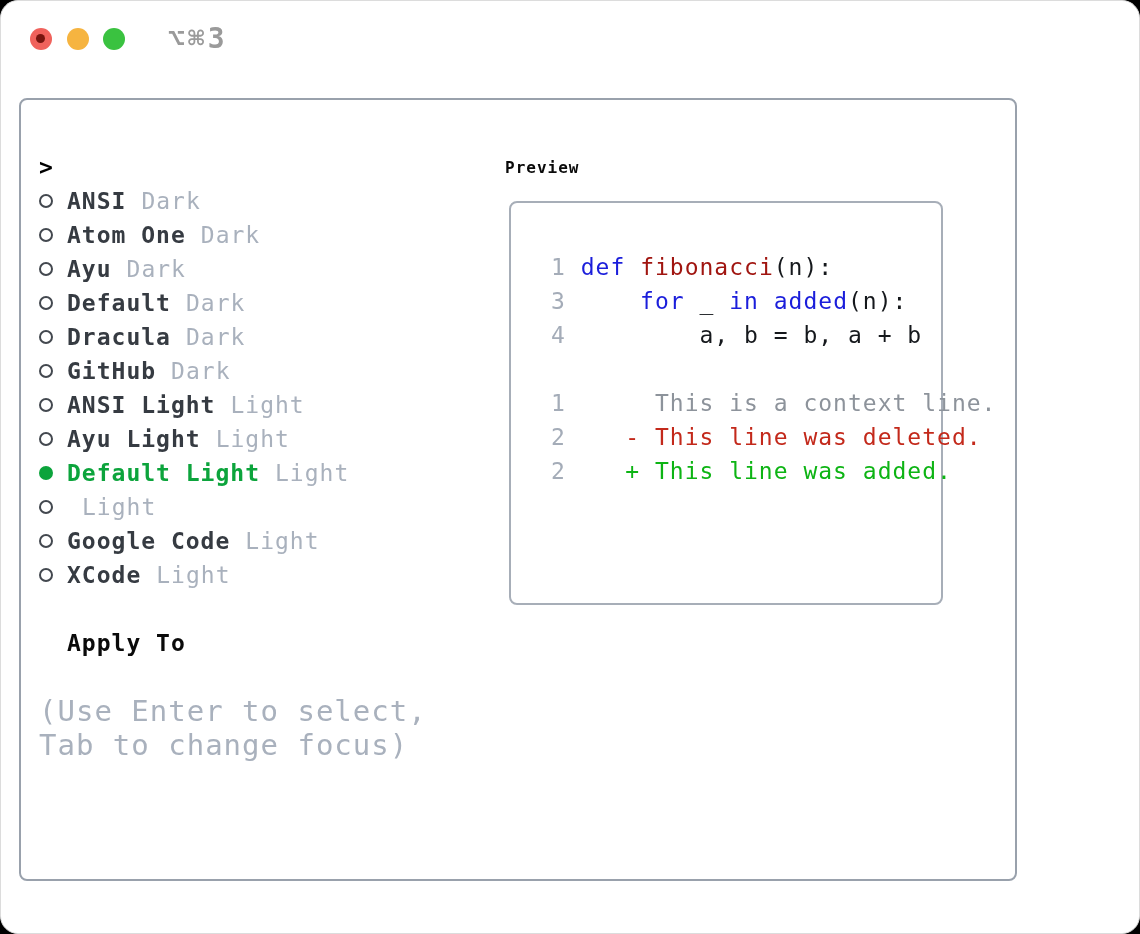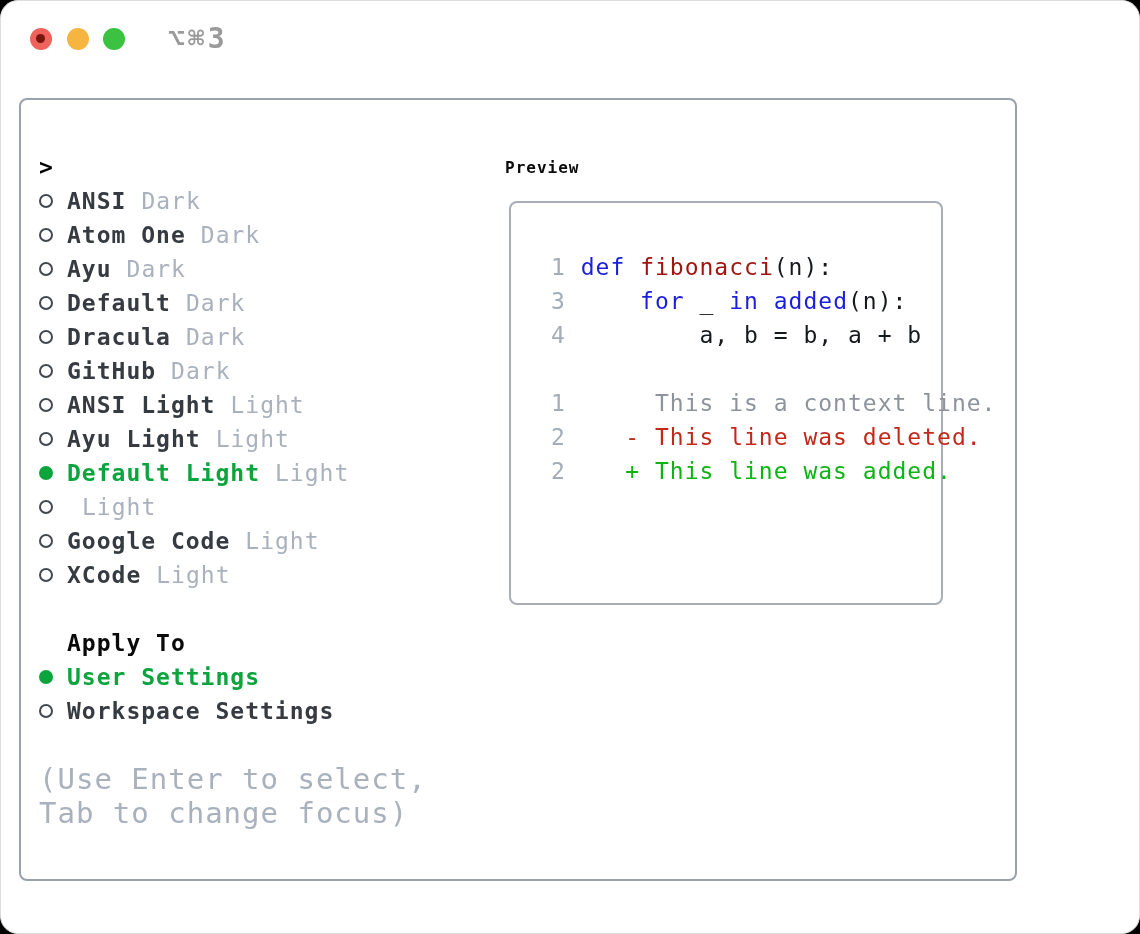--- a/index.html
+++ b/index.html
@@ -92,24 +92,20 @@
           <div class="row"><span class="marker"><span class="radio"></span></span><span class="variant">Light</span></div>
           <div class="row"><span class="marker"><span class="radio"></span></span><span class="name">Google Code</span><span class="variant">Light</span></div>
           <div class="row"><span class="marker"><span class="radio"></span></span><span class="name">XCode</span><span class="variant">Light</span></div>
         </div>
 
       <div class="apply-col">
         <div class="row">
           <span class="marker"></span>
           <span class="heading">Apply To</span>
         </div>
-        <div id="apply-list">
-            <div class="row"><span class="marker"><span class="radio sel"></span></span><span class="name sel">User Settings</span></div>
-            <div class="row"><span class="marker"><span class="radio"></span></span><span class="name">Workspace Settings</span></div>
-          </div>
       </div>
 
       <div class="hint">(Use Enter to select, Tab to change focus)</div>
     </div>
 
     <div class="preview-heading">Preview</div>
     <div class="preview-box">
       <div class="code" id="code">
           <div class="code-line"><span class="seg-num">1</span><span class="seg-pl"> </span><span class="seg-kw">def</span><span class="seg-pl"> </span><span class="seg-fn">fibonacci</span><span class="seg-pl">(n):</span></div>
           <div class="code-line"><span class="seg-num">3</span><span class="seg-pl">     </span><span class="seg-kw">for</span><span class="seg-pl"> _ </span><span class="seg-kw">in</span><span class="seg-pl"> </span><span class="seg-kw">added</span><span class="seg-pl">(n):</span></div>

